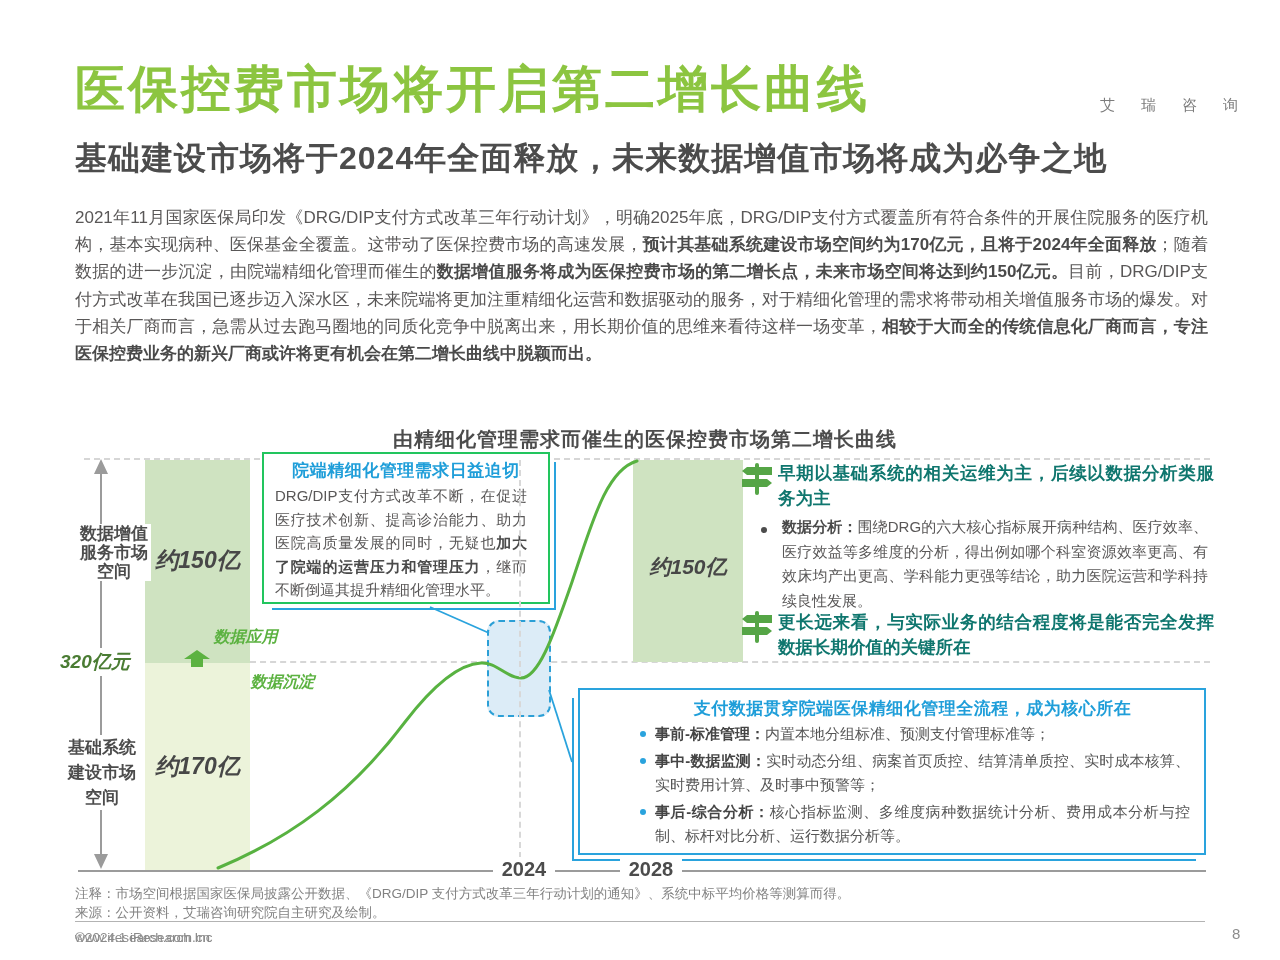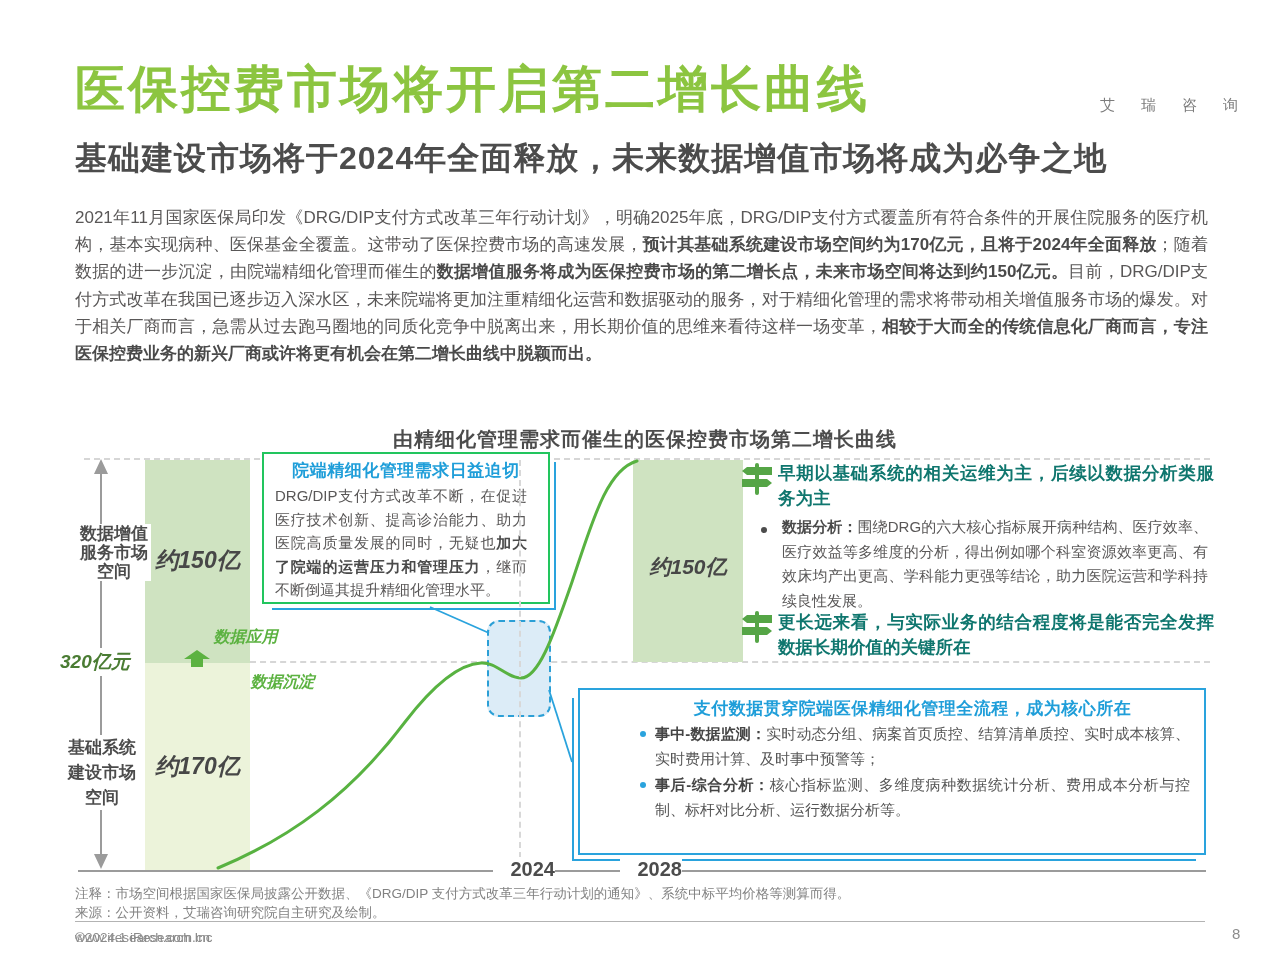--- a/index.html
+++ b/index.html
@@ -69,21 +69,21 @@
   .paybox{left:578px;top:688px;width:628px;height:167px;background:#fff;border:2px solid #2aa3dd;box-sizing:border-box;padding-left:41px;}
   .paybox::after{content:'';position:absolute;left:-8px;top:8px;right:8px;bottom:-8px;
                  border-left:2px solid #2aa3dd;border-bottom:2px solid #2aa3dd;pointer-events:none;}
   .paybox-title{margin-top:7px;text-align:center;font-size:17px;font-weight:700;color:#1f9ed9;letter-spacing:0.5px;}
   .pay-row{position:relative;margin:2px 14px 0 34px;font-size:15px;line-height:24.5px;color:#565656;text-align:justify;}
   .pay-row .lb{font-weight:700;color:#454545;}
   .pay-row::before{content:'';position:absolute;left:-15px;top:9px;width:6px;height:6px;border-radius:50%;background:#2aa3dd;}
 
   
   .vdash{left:519px;top:460px;height:408px;width:0;border-left:2px dashed #d8d8d8;}
-  .tick{top:857px;width:62px;text-align:right;font-size:20px;font-weight:700;color:#4c4c4c;background:#fff;line-height:24px;}
+  .tick{top:857px;width:62px;text-align:center;font-size:20px;font-weight:700;color:#4c4c4c;background:#fff;line-height:24px;}
   .tick-2024{left:493px;}
   .tick-2028{left:620px;}
 
   
   .notes{left:75px;top:884px;width:1130px;font-size:13.5px;line-height:19px;color:#828282;}
   .foot-rule{left:75px;top:921px;width:1130px;border-top:1px solid #b3b3b3;height:0;}
   .foot-left{left:75px;top:930px;font-size:13.5px;color:#8c8c8c;}
   .foot-right{left:75px;top:930px;width:1130px;font-size:13.5px;color:#8c8c8c;}
   .page-num{left:1232px;top:925px;font-size:15px;color:#8c8c8c;}
 
@@ -160,20 +160,23 @@
   <svg class="abs sign-icon sign2-icon" viewBox="0 0 30 32">
     <rect x="13" y="0" width="4" height="32" rx="2" fill="#55a546"></rect>
     <polygon points="5,4 30,4 30,12 5,12 0,8" fill="#55a546"></polygon>
     <polygon points="25,16 0,16 0,24 25,24 30,20" fill="#55a546"></polygon>
   </svg>
   <div class="abs green-point gp2">更长远来看，与实际业务的结合程度将是能否完全发挥数据长期价值的关键所在</div>
 
   <div class="abs paybox">
     <div class="paybox-title">支付数据贯穿院端医保精细化管理全流程，成为核心所在</div>
     <div class="pay-row">
+      <span class="lb">事前-标准管理：</span><span>内置本地分组标准、预测支付管理标准等；</span>
+    </div>
+    <div class="pay-row">
       <span class="lb">事中-数据监测：</span><span>实时动态分组、病案首页质控、结算清单质控、实时成本核算、实时费用计算、及时事中预警等；</span>
     </div>
     <div class="pay-row">
       <span class="lb">事后-综合分析：</span><span>核心指标监测、多维度病种数据统计分析、费用成本分析与控制、标杆对比分析、运行数据分析等。</span>
     </div>
   </div>
 
   <div class="abs vdash"></div>
   <div class="abs tick tick-2024">2024</div>
   <div class="abs tick tick-2028">2028</div>

